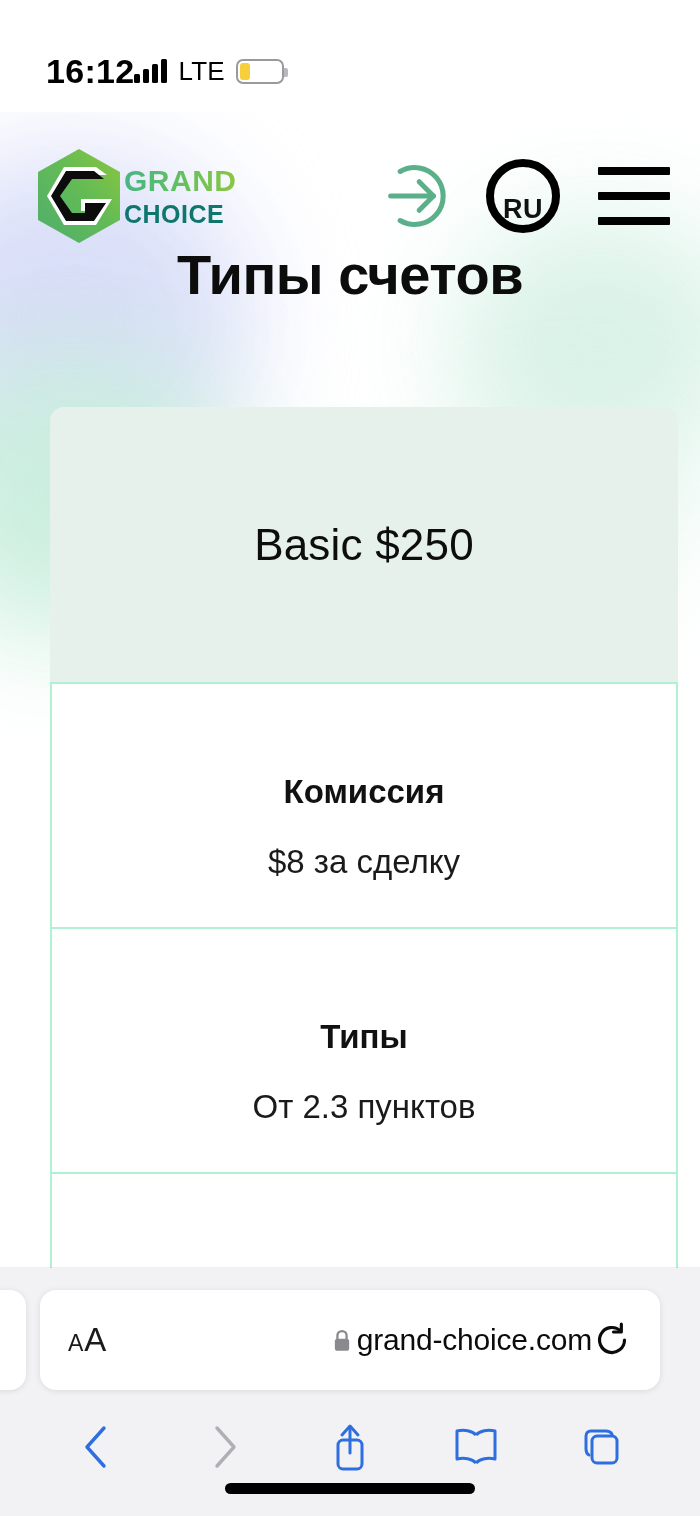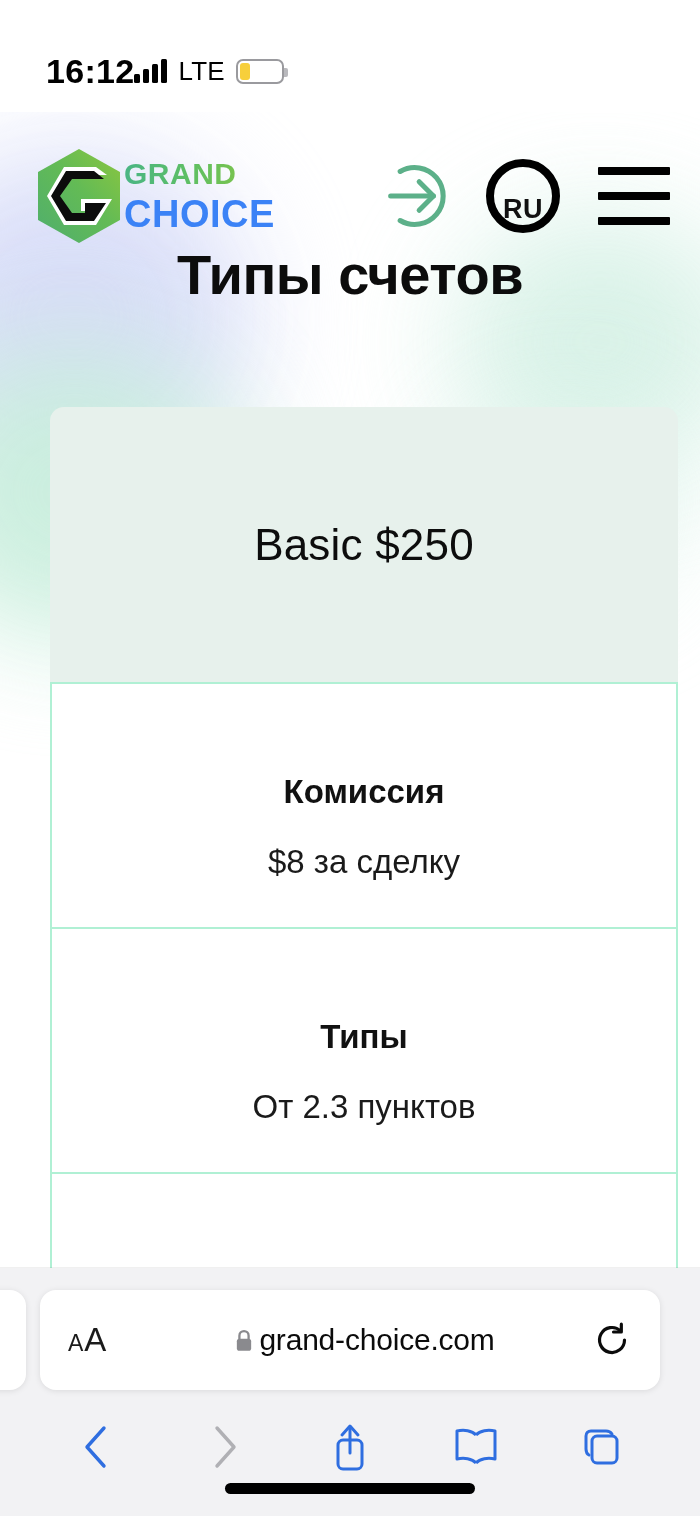--- a/index.html
+++ b/index.html
@@ -73,21 +73,21 @@
   }
   .logo{ display:flex; align-items:center; }
   .logo-mark{ width:90px; height:98px; flex:none; }
   .logo-words{ display:flex; flex-direction:column; line-height:1; }
   .logo-grand{
     font-size:30px; font-weight:700; letter-spacing:.5px;
     background:linear-gradient(90deg,#49b584 0%,#5fbf63 45%,#8cc63f 100%);
     -webkit-background-clip:text; background-clip:text; color:transparent;
   }
   .logo-choice{
-    font-size:38px; font-weight:800; color:#3b82f6; letter-spacing:.5px;
+    font-size:25px; font-weight:800; color:#0f766e; letter-spacing:.5px;
     margin-top:6px;
   }
   .header-actions{ display:flex; align-items:center; gap:32px; margin-left:auto; }
   .icon-login{ width:76px; height:76px; flex:none; }
   .lang-circle{
     width:74px; height:74px; border-radius:50%; border:8px solid #000000;
     display:flex; align-items:flex-end; justify-content:center; flex:none;
     background:transparent;
   }
   .lang-circle span{ font-size:27px; font-weight:600; color:#111; letter-spacing:.5px; }
@@ -143,21 +143,21 @@
     box-shadow:0 1px 6px rgba(0,0,0,.10);
     display:flex; align-items:center; padding:0 28px;
   }
   .aa{
     display:flex; align-items:baseline; gap:1px; color:#1b1b1b;
     flex:none; width:70px;
   }
   .aa .s{ font-size:23px; font-weight:500; }
   .aa .b{ font-size:33px; font-weight:500; }
   .url-center{
-    flex:1; display:flex; align-items:center; justify-content:center; gap:6px;
+    flex:1; display:flex; align-items:center; justify-content:flex-end; gap:6px;
   }
   .lock{ width:18px; height:23px; flex:none; }
   .url-text{ font-size:30px; color:#0b0b0b; letter-spacing:-.2px; }
   .reload{ width:40px; height:40px; flex:none; }
 
   .toolbar{
     position:absolute; left:0; right:0; top:140px; height:78px;
     display:flex; align-items:center; justify-content:space-around;
     padding:0 34px;
   }

